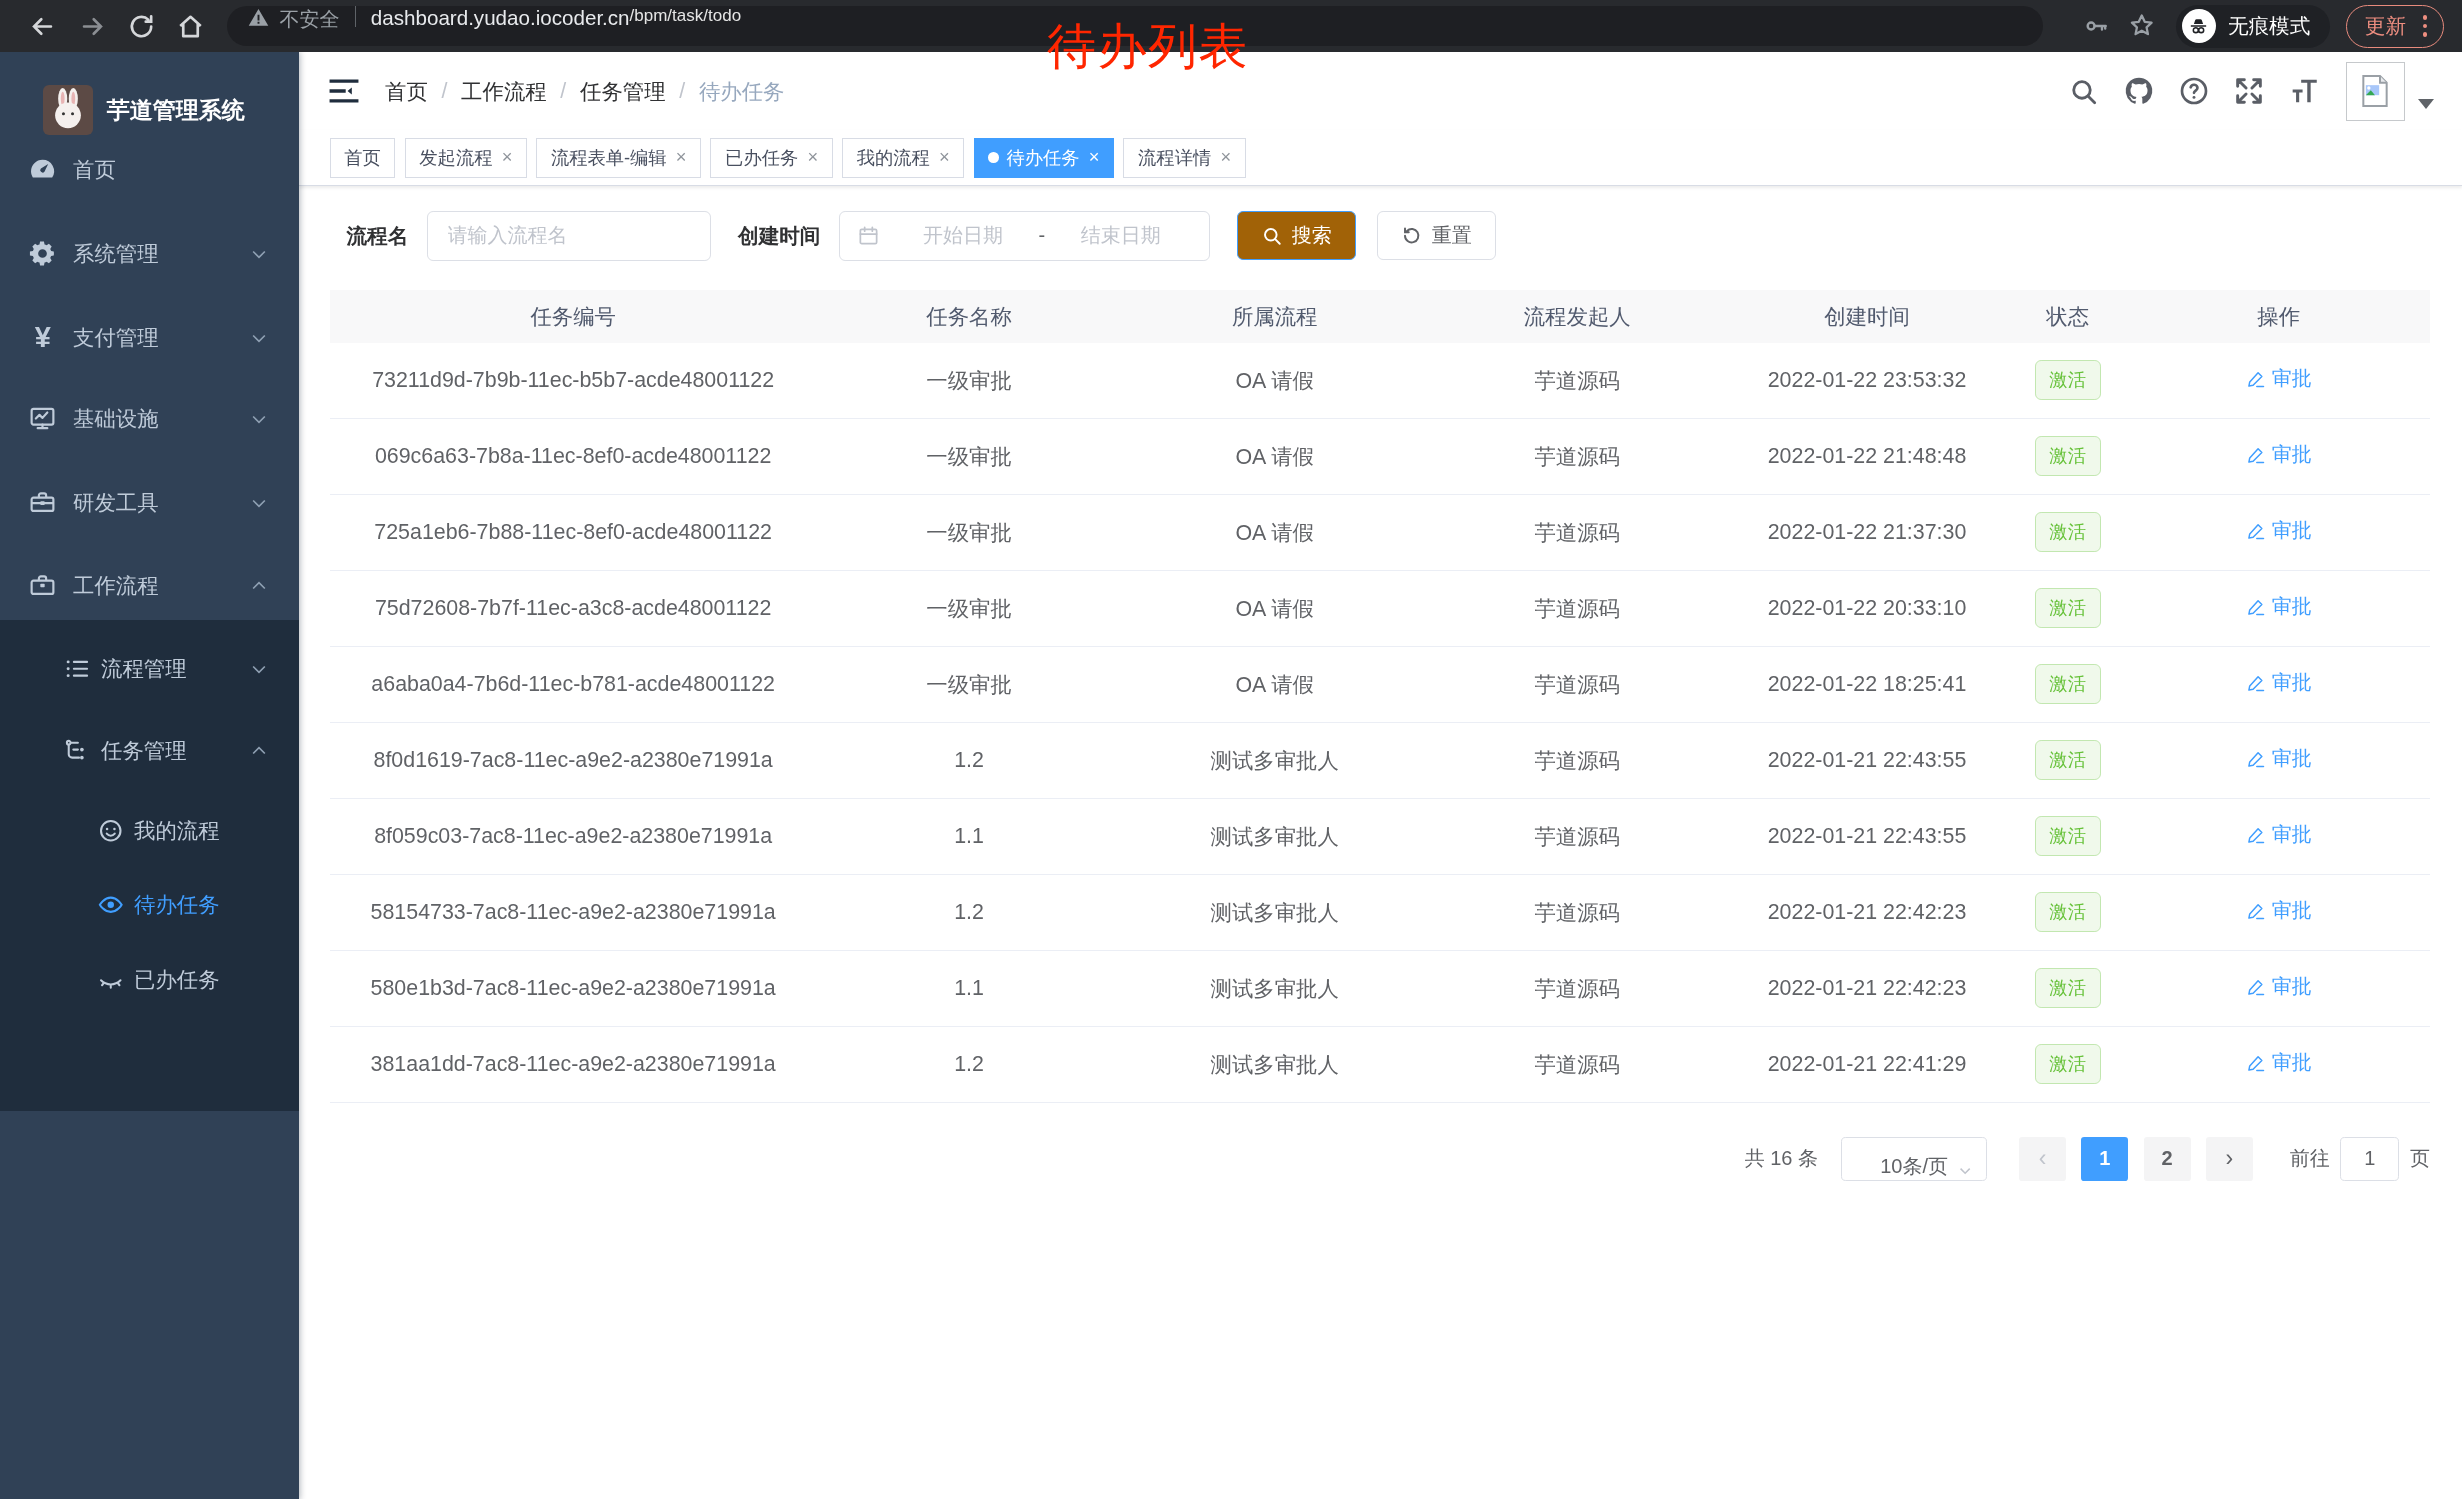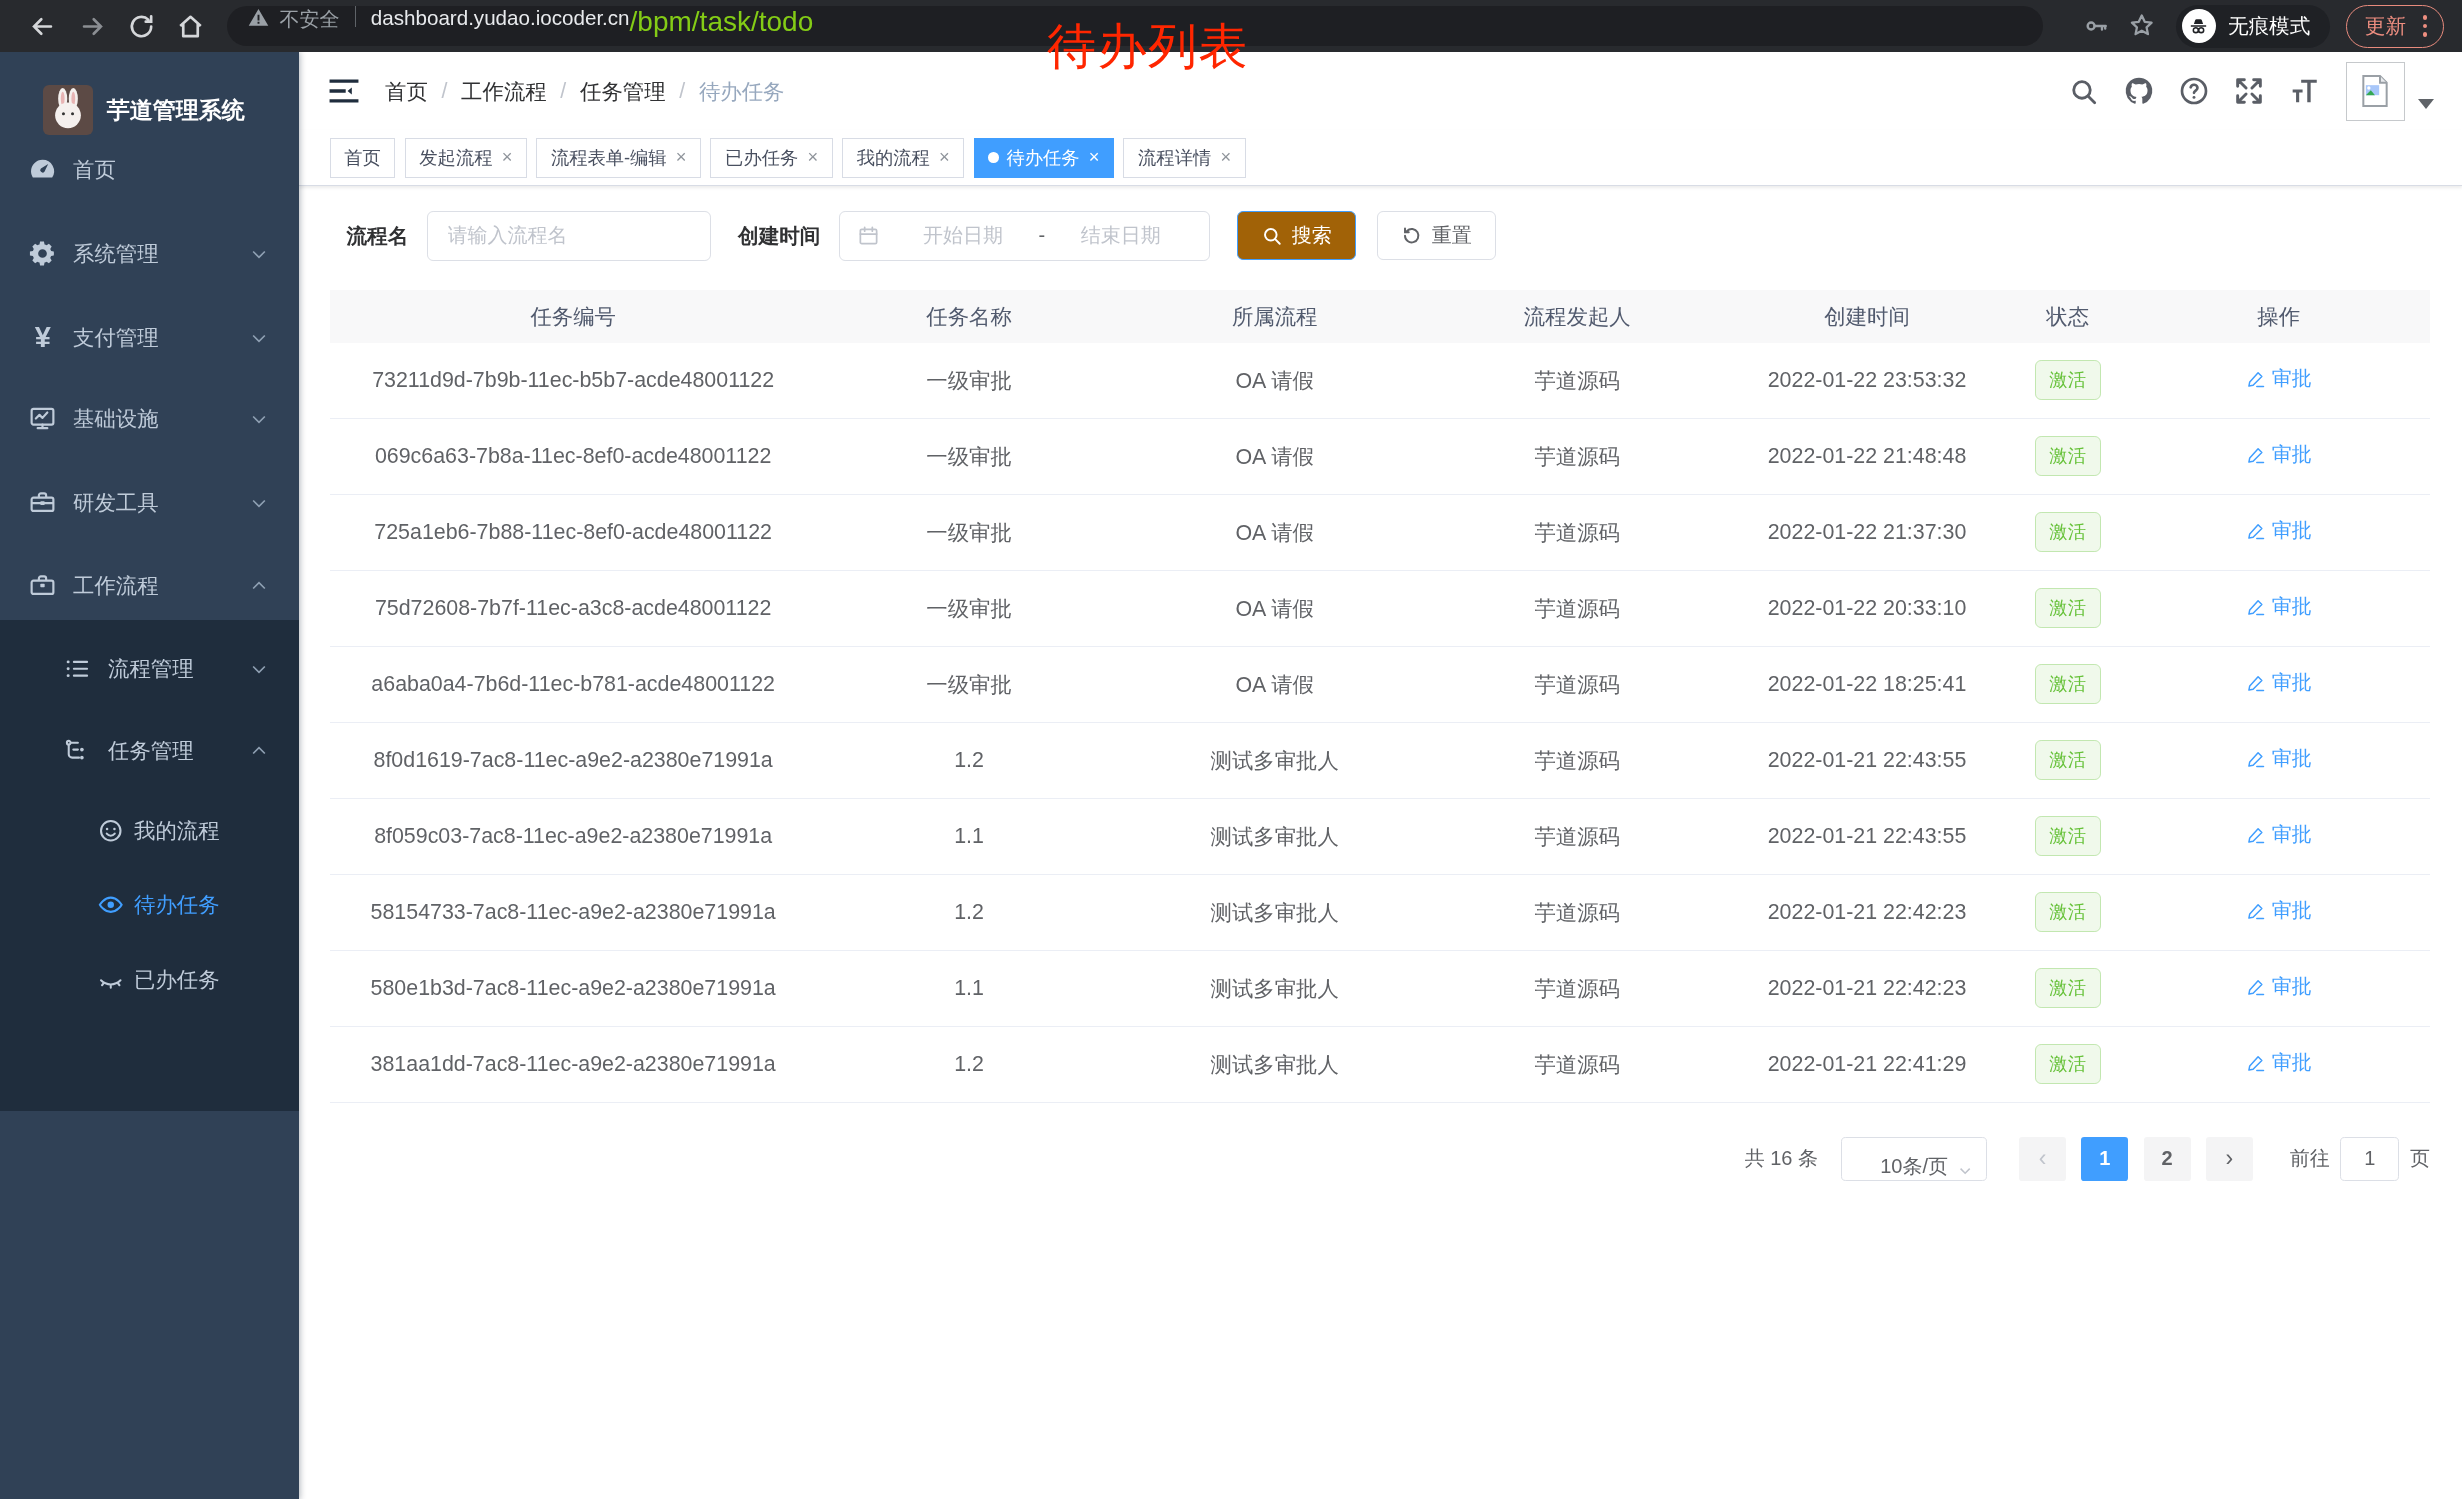--- a/index.html
+++ b/index.html
@@ -12,21 +12,21 @@
     background:#282a2e; display:flex; align-items:center; padding:0 18.3px; z-index:50; }
   .nav-ic { width:34px; height:34px; display:flex; align-items:center; justify-content:center;
     color:#d5d7da; margin:0 7.6px; flex:0 0 auto; }
   .nav-ic.dim { color:#8b8e93; }
   .omnibox { height:40px; flex:0 0 1816px; margin-left:12.2px; background:#1e1f23;
     border-radius:21.4px; display:flex; padding:0 20px; color:#9aa0a6; }
   .omnibox .warn { margin-right:9.2px; color:#9aa0a6; }
   .omnibox .sec { font-size:20px; color:#9aa0a6; }
   .omnibox .divider { width:0.8px; height:21.4px; background:#5f6368; margin:0 15.3px; }
   .omnibox .host { font-size:20.6px; color:#e8eaed; }
-  .omnibox .path { font-size:28px; color:#84cc16; }
+  .omnibox .path { font-size:17px; color:#e5e5e5; }
   .chrome-right { display:flex; align-items:center; margin-left:auto; }
   .chrome-right .nav-ic { margin:0 6.1px; color:#9aa0a6; }
   .incog { display:flex; align-items:center; background:#1f2125; border-radius:26px;
     height:43px; padding:0 20px 0 6.1px; margin:0 10.7px;font-family:Liberation Mono, monospace; }
   .incog-circle { width:34px; height:34px; border-radius:50%; background:#fff;
     display:flex; align-items:center; justify-content:center; margin-right:12.2px; color:#1f2125; }
   .incog-label { color:#fff; font-size:20.6px; }
   .update-pill { display:flex; align-items:center; border:1.5px solid #e88b7d; border-radius:26px;
     height:43px; padding:0 12.2px 0 18.3px; color:#ee8e80; margin-left:4.6px; }
   .update-label { font-size:20.6px; margin-right:13.7px; }
@@ -45,21 +45,21 @@
   .logo-row { position:absolute; left:0; top:12.2px; width:299px; height:92px;
     display:flex; align-items:center; padding-left:43px; }
   .logo-avatar { width:50px; height:50px; border-radius:6.1px; overflow:hidden; flex:0 0 auto; }
   .logo-title { color:#fff; font-size:23px; font-weight:bold; margin-left:13.7px; }
   .menu-item { position:absolute; width:299px; height:61px; display:flex; align-items:center;
     color:#bfcbd9; font-size:21.4px; cursor:pointer; }
   .menu-item .mi-icon { position:absolute; left:27.5px; width:30.5px; height:30.5px;
     display:flex; align-items:center; justify-content:center; }
   .menu-item .mi-label { position:absolute; left:73px; white-space:nowrap; }
   .menu-item.lvl1 .mi-icon { left:61px; }
-  .menu-item.lvl1 .mi-label { left:108px; }
+  .menu-item.lvl1 .mi-label { left:101px; }
   .menu-item.lvl2 .mi-icon { left:95px; }
   .menu-item.lvl2 .mi-label { left:134px; }
   .menu-item .chev { position:absolute; right:30.5px; color:#8fa0b3; }
   .menu-item.active { color:#409eff; }
   .yen-glyph { font-size:29px; font-weight:bold; line-height:1; }
 
   
   .main { position:absolute; left:299px; top:52px; width:2163px; height:1448px; background:#fff; }
   .app-header { height:78px; display:flex; align-items:center; padding:0 23px 0 26px; }
   .hamburger { width:37px; height:37px; color:#1f2d3d; display:flex; align-items:center;

